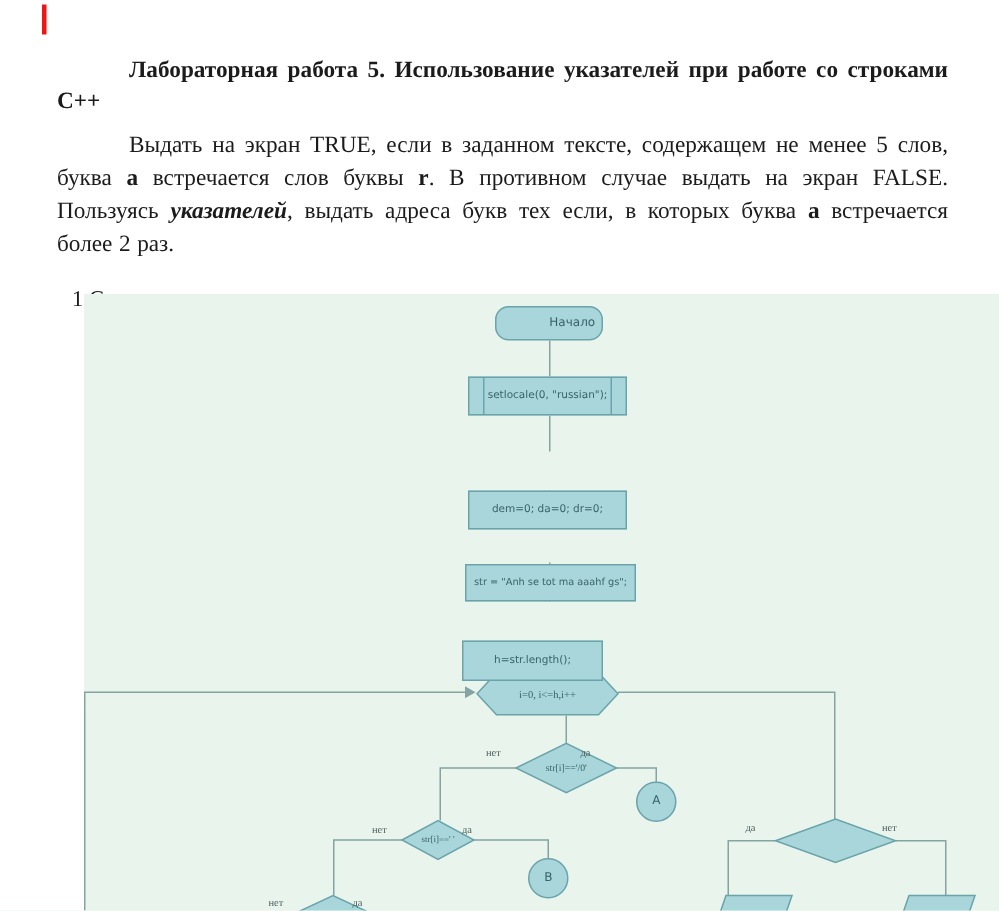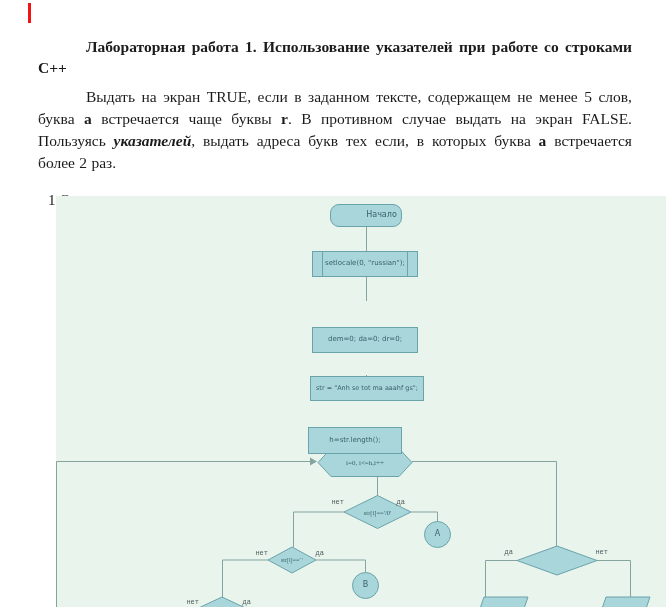--- a/index.html
+++ b/index.html
@@ -43,34 +43,34 @@
   .node.predef::after{right:9px;}
   .node.plain{font-size:7px;margin-top:26px;}
   .node.circle{border-radius:50%;font-size:8px;}
   
   .shape-label{
     position:absolute;box-sizing:border-box;background:transparent;border:none;
     color:#39626b;font-family:Liberation Serif, serif;
     display:flex;align-items:center;justify-content:center;text-align:center;
   }
   .bl{
-    position:absolute;font-family:Liberation Mono, monospace;font-size:7px;
-    color:#4b5f5f;text-align:right;
+    position:absolute;font-family:Liberation Serif, serif;font-size:7px;
+    color:#4b5f5f;text-align:left;
   }
 </style>
 </head>
 <body>
 
 <div class="page">
 
   <div class="red-marker" style="background: rgb(240, 20, 20);"></div>
 
   <div class="doc-text">
-    <p class="doc-title">Лабораторная работа 1. Использование указателей при работе со строками С++</p>
-    <p class="doc-para"><span>Выдать на экран TRUE, если  в заданном тексте, содержащем не менее 5 слов, буква </span><b>а</b><span> встречается чаще буквы </span><b>r</b><span>. В противном случае выдать на экран FALSE. Пользуясь </span><span class="bi">указателей</span><span>, выдать адреса букв тех если, в которых буква </span><b>а</b><span> встречается более 2 раз.</span></p>
+    <p class="doc-title">Лабораторная работа 5. Использование указателей при работе со строками С++</p>
+    <p class="doc-para"><span>Выдать на экран TRUE, если  в заданном тексте, содержащем не менее 5 слов, буква </span><b>а</b><span> встречается слов буквы </span><b>r</b><span>. В противном случае выдать на экран FALSE. Пользуясь </span><span class="bi">указателей</span><span>, выдать адреса букв тех если, в которых буква </span><b>а</b><span> встречается более 2 раз.</span></p>
     <p class="section-heading">1.Схема алгоритма</p>
   </div>
 
   <div class="flow-bg" style="background: rgb(233, 244, 236);"></div>
 
   <svg class="flow-lines" width="666" height="607" viewBox="0 0 666 607">
 
     <polyline points="366.5,227 366.5,251" fill="none" stroke="#84a3a1" stroke-width="1"></polyline>
     <polyline points="366.5,277 366.5,301" fill="none" stroke="#84a3a1" stroke-width="1"></polyline>
     <polyline points="366.5,327 366.5,350" fill="none" stroke="#84a3a1" stroke-width="1"></polyline>

